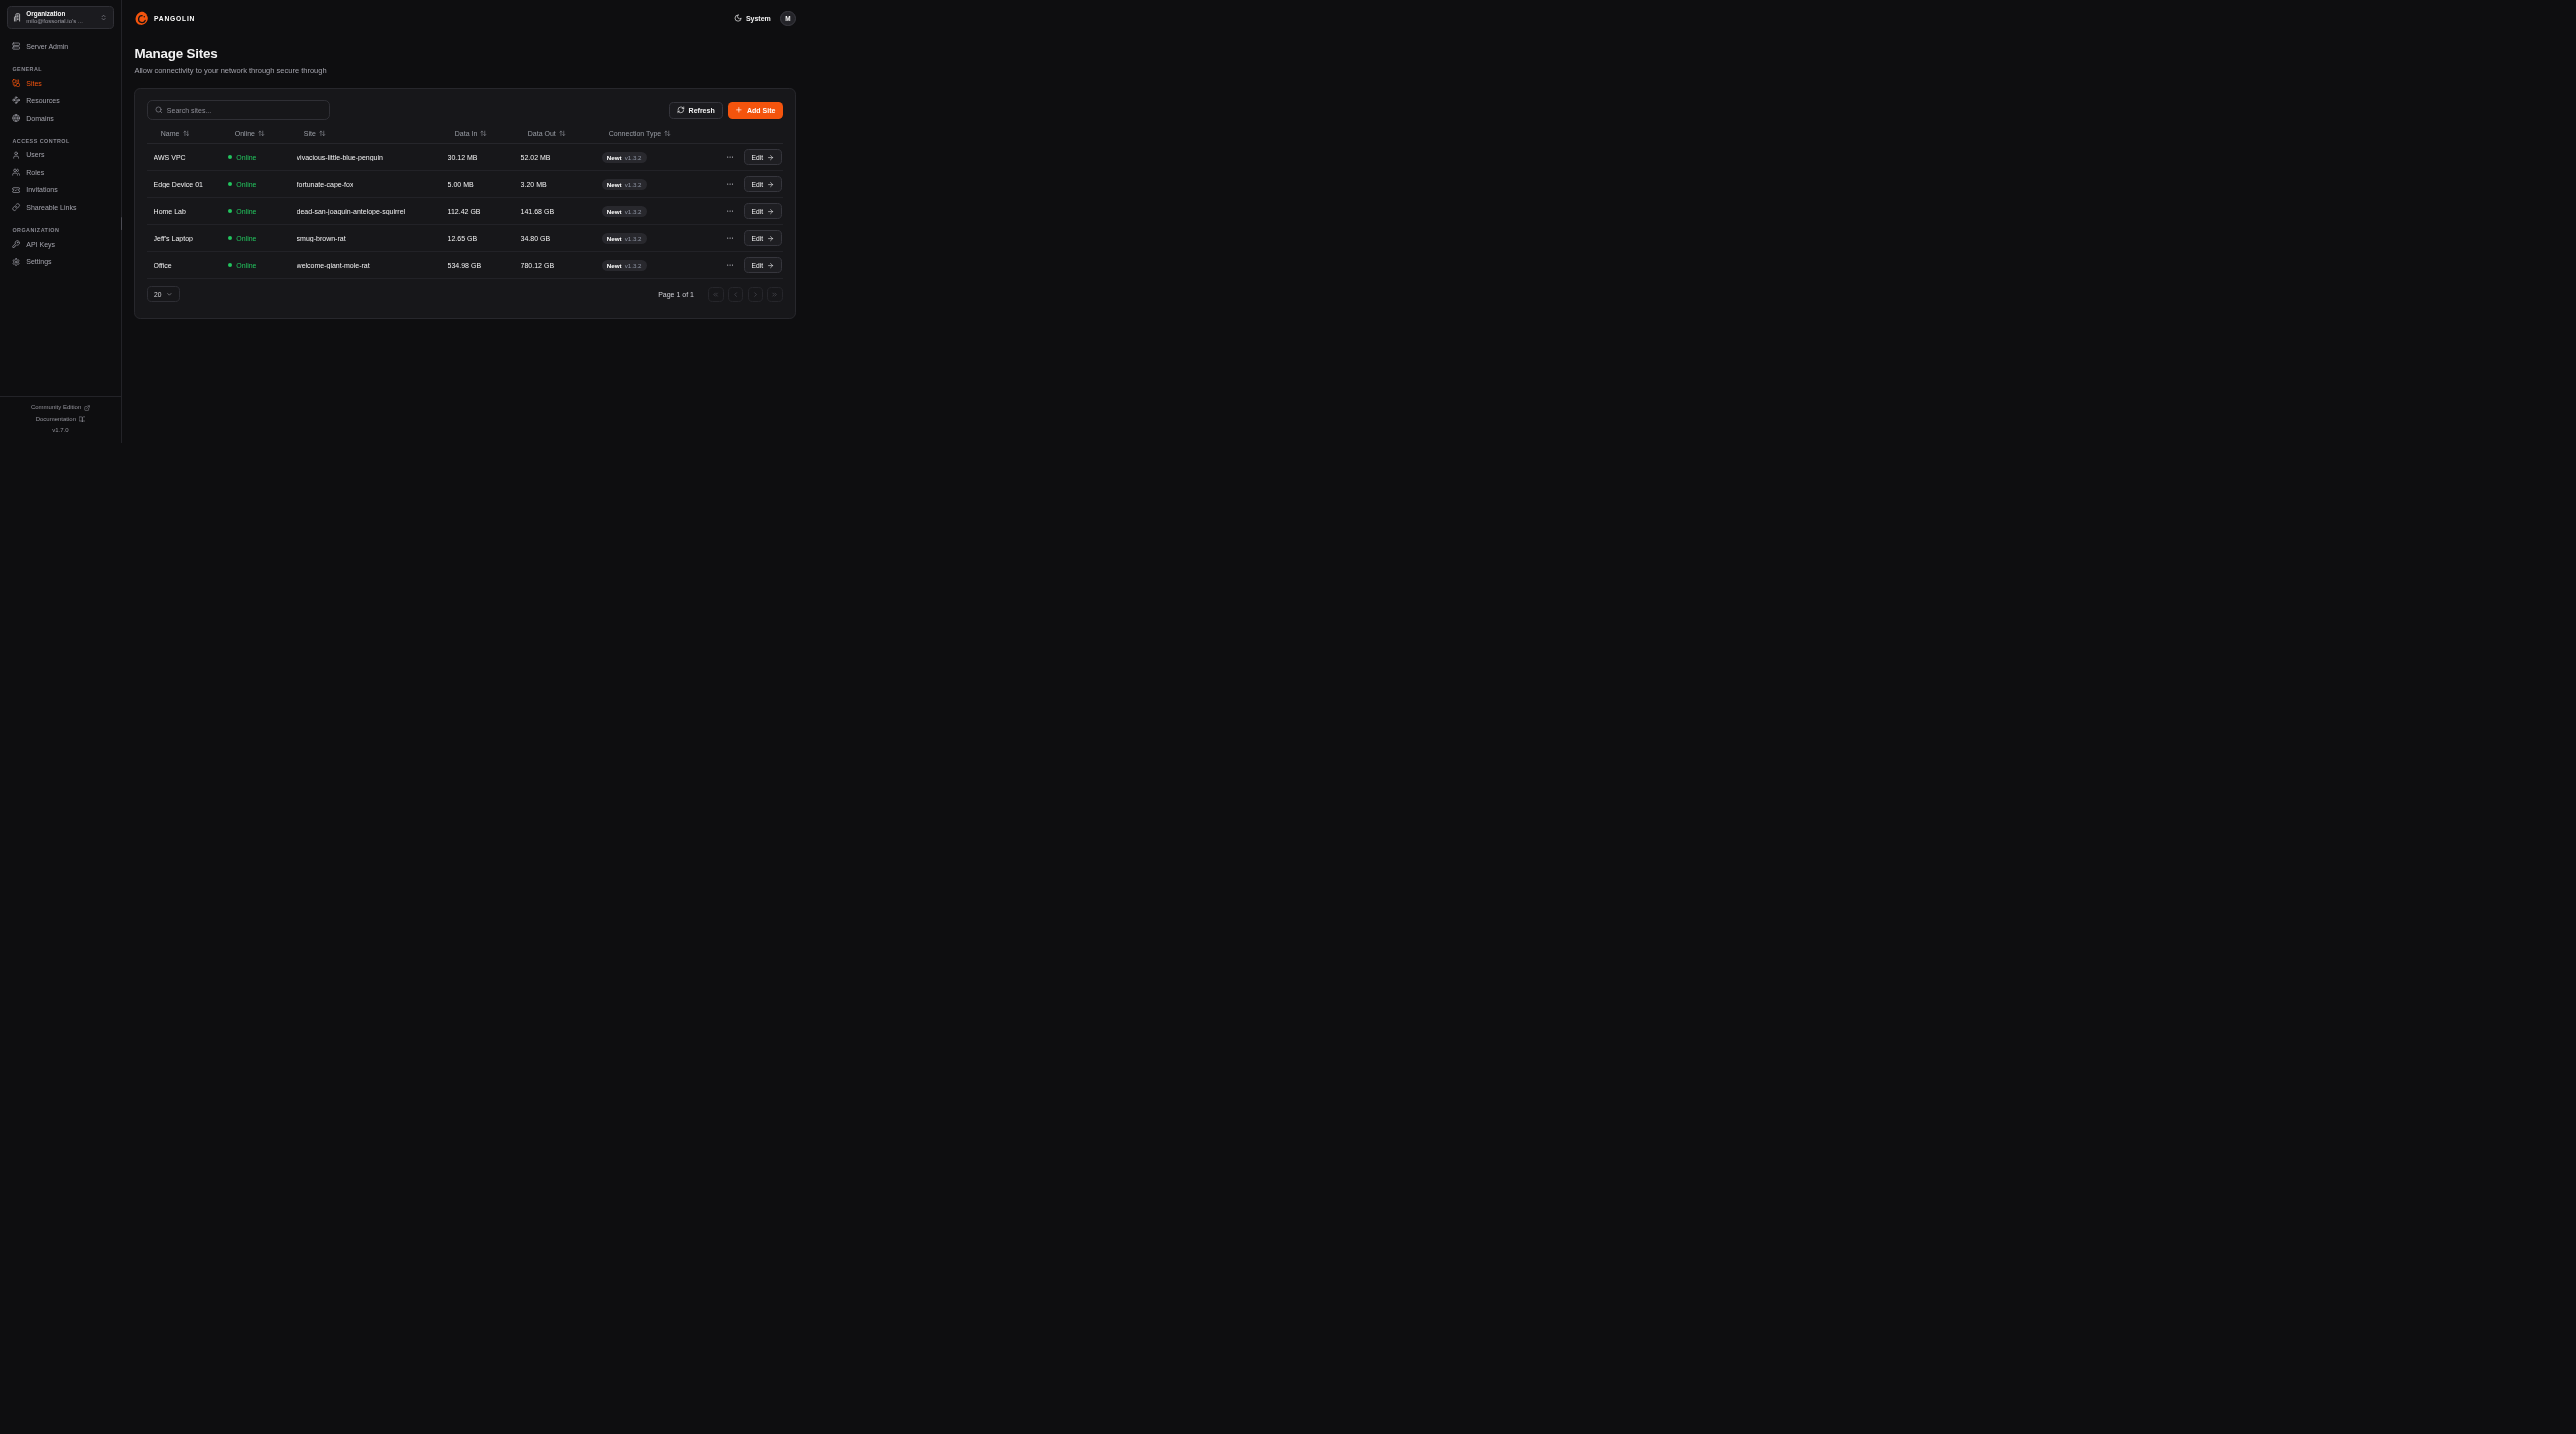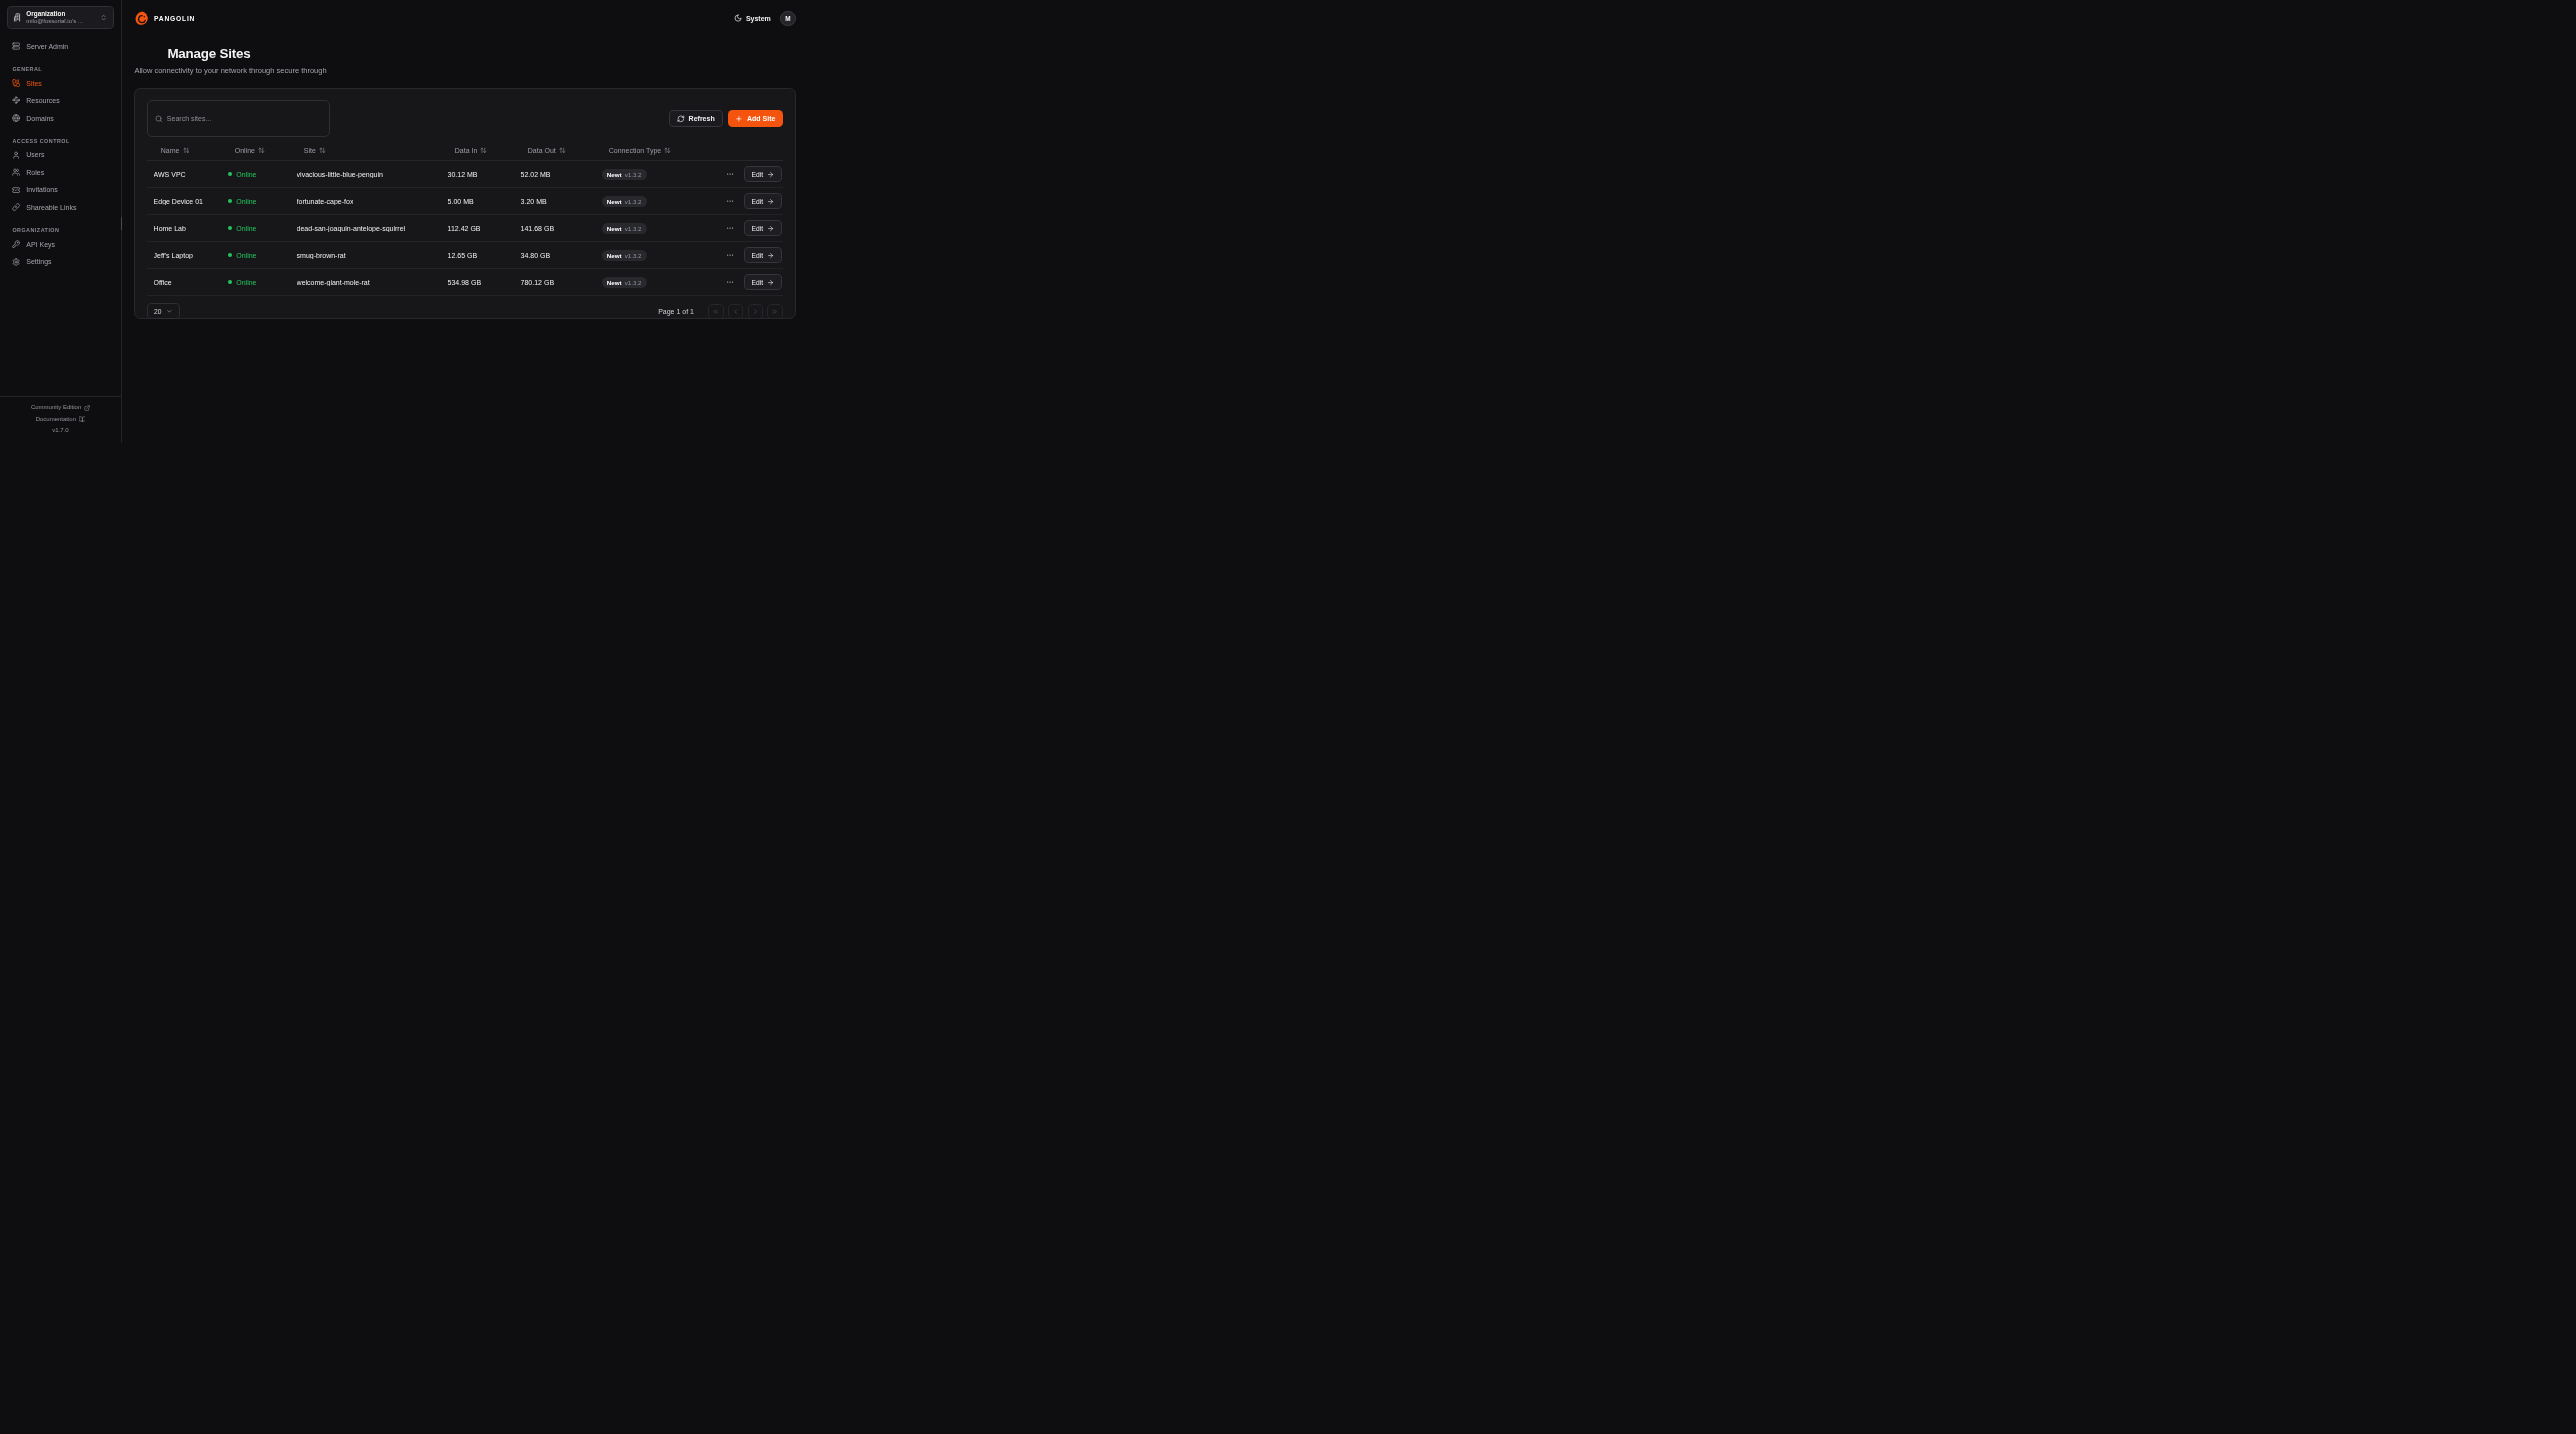--- a/index.html
+++ b/index.html
@@ -66,31 +66,31 @@
   .top-right { display:flex; align-items:center; gap:9.3px; }
   .theme-toggle { display:flex; align-items:center; gap:4.1px; font-weight:600; cursor:pointer; color:#f2f2f3; }
   .avatar {
     width:15.5px; height:15.5px; border-radius:50%;
     background:#242429; border:0.5px solid #3a3a41;
     display:flex; align-items:center; justify-content:center;
     font-size:6.4px; font-weight:700; color:#fafafa; cursor:pointer;
   }
 
   .content { padding:0 12.4px; }
-  h1.page-title { font-size:13.4px; font-weight:700; letter-spacing:-0.2px; margin-top:9.3px;margin-left:33px; }
+  h1.page-title { font-size:13.4px; font-weight:700; letter-spacing:-0.2px; margin-top:9.3px; }
   .page-subtitle { margin-top:4.6px; font-size:7.5px; color:#a3a3ac; }
 
   .card {
     margin-top:13px; background:#17171a;
     border:0.5px solid #27272c; border-radius:6.2px;
     padding:11.3px 12px 0; height:231px;
   }
   .toolbar { display:flex; align-items:center; }
   .search-box {
-    width:183px; height:37px; border:0.5px solid #2f2f35; border-radius:5.2px;
+    width:183px; height:20px; border:0.5px solid #2f2f35; border-radius:5.2px;
     display:flex; align-items:center; padding:0 6.2px; gap:4.6px; color:#8e8e97;
     background:transparent;
   }
   .search-box input {
     flex:1; background:transparent; border:none; outline:none;
     color:#e8e8ea; font-size:7px; font-family:inherit;
   }
   .search-box input::placeholder { color:#8e8e97; }
   .toolbar-actions { margin-left:auto; display:flex; gap:5.2px; }
   .btn {

